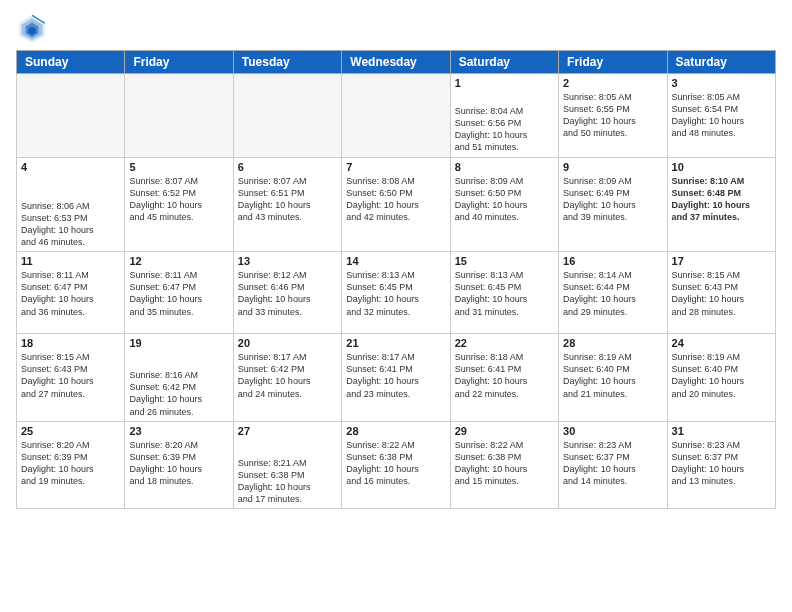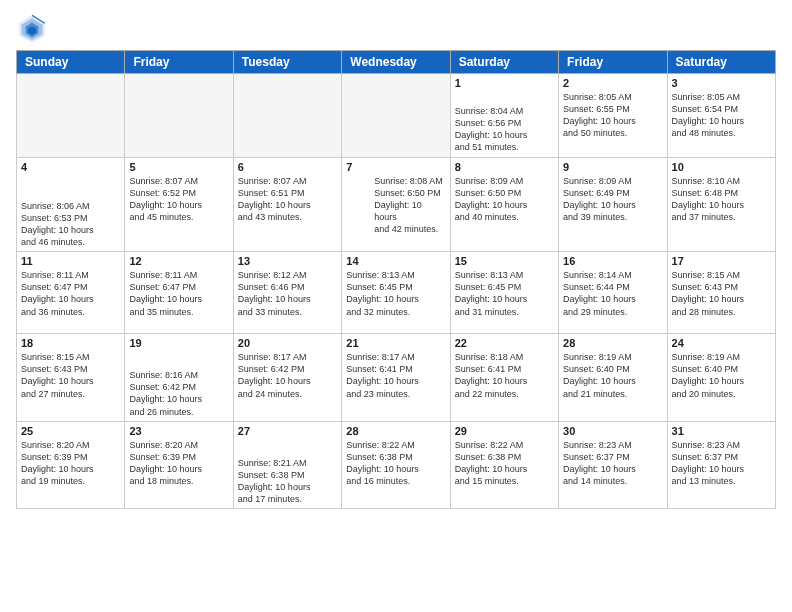--- a/index.html
+++ b/index.html
@@ -180,42 +180,42 @@
           </td>
           <td>
             <span class="day-num">6</span>
             <div class="day-info" style="white-space: pre-line;">Sunrise: 8:07 AM
 Sunset: 6:51 PM
 Daylight: 10 hours
 and 43 minutes.</div>
           </td>
           <td>
             <span class="day-num">7</span>
-            <div class="day-info" style="white-space: pre-line; margin-left: 28px;">Sunrise: 8:08 AM
+            <div class="day-info" style="white-space: pre-line;">Sunrise: 8:08 AM
 Sunset: 6:50 PM
 Daylight: 10 hours
 and 42 minutes.</div>
           </td>
           <td>
             <span class="day-num">8</span>
             <div class="day-info" style="white-space: pre-line;">Sunrise: 8:09 AM
 Sunset: 6:50 PM
 Daylight: 10 hours
 and 40 minutes.</div>
           </td>
           <td>
             <span class="day-num">9</span>
             <div class="day-info" style="white-space: pre-line;">Sunrise: 8:09 AM
 Sunset: 6:49 PM
 Daylight: 10 hours
 and 39 minutes.</div>
           </td>
           <td>
             <span class="day-num">10</span>
-            <div class="day-info" style="white-space: pre-line;">Sunrise: 8:10 AM
+            <div class="day-info" style="white-space: pre-line; font-weight: bold;">Sunrise: 8:10 AM
 Sunset: 6:48 PM
 Daylight: 10 hours
 and 37 minutes.</div>
           </td>
         </tr>
         <tr>
           <td>
             <span class="day-num">11</span>
             <div class="day-info" style="white-space: pre-line;">Sunrise: 8:11 AM
 Sunset: 6:47 PM

